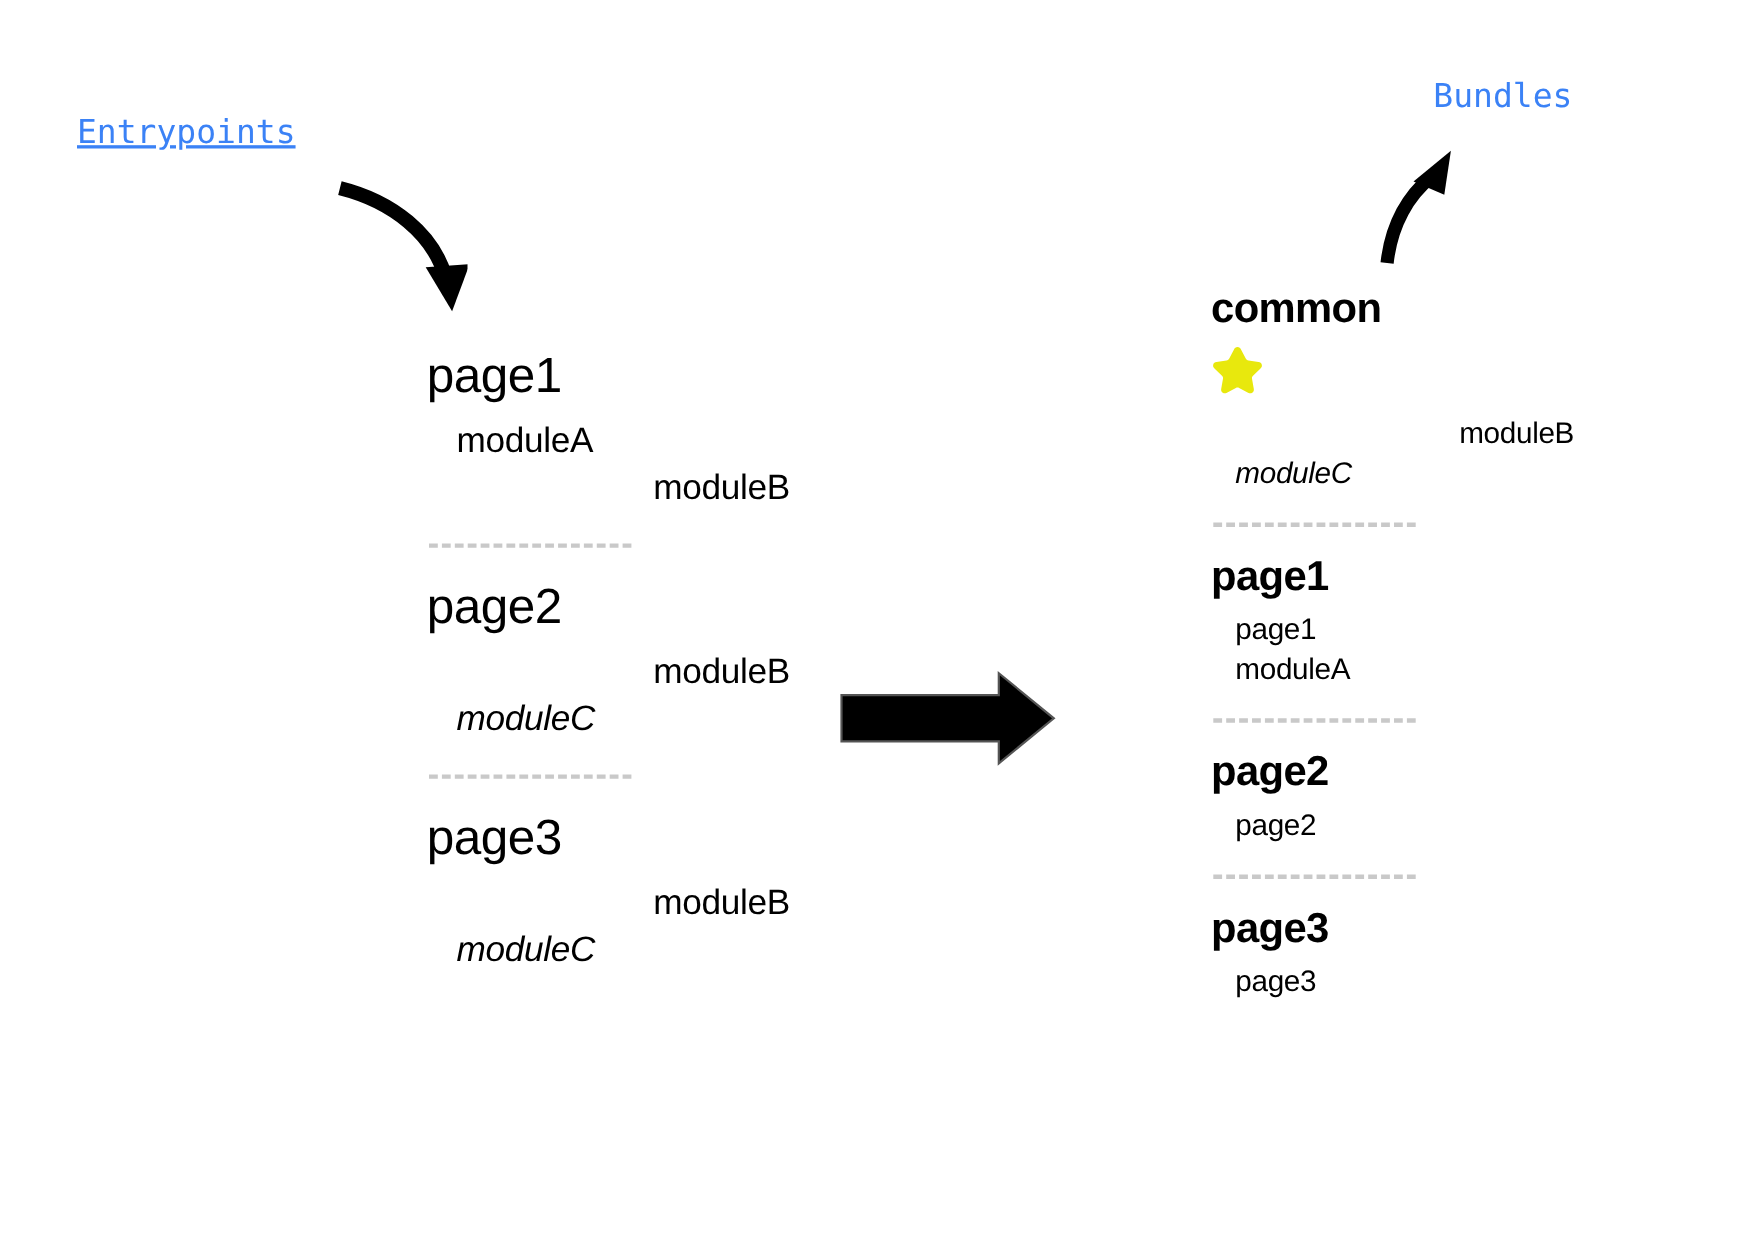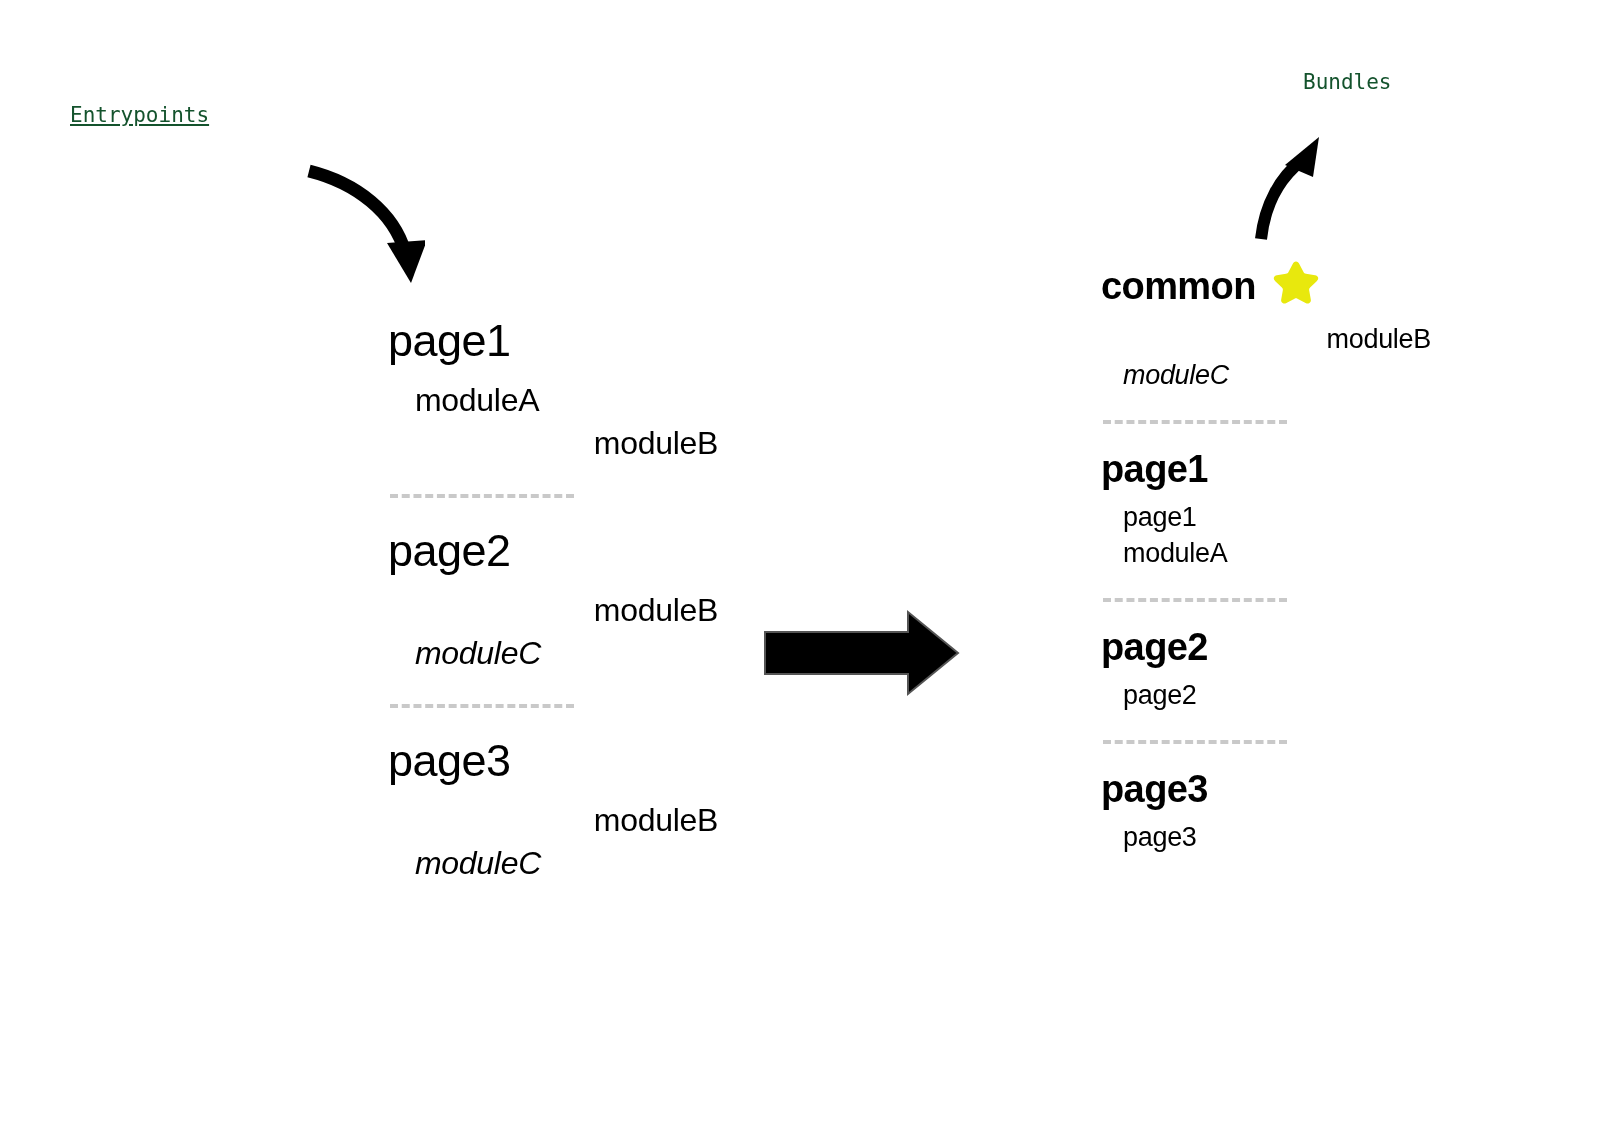--- a/index.html
+++ b/index.html
@@ -16,23 +16,23 @@
     width: 1600px;
     height: 1138px;
     background: #ffffff;
     overflow: hidden;
   }
 
   
   .caption {
     position: absolute;
     font-family: "DejaVu Sans Mono", "Liberation Mono", monospace;
-    font-size: 21px;
+    font-size: 30px;
     font-weight: 400;
-    color: #14532d;
+    color: #3b82f6;
     white-space: nowrap;
     letter-spacing: 0px;
   }
   #caption-entrypoints { left: 70px; top: 103px; text-decoration: underline; }
   #caption-bundles     { left: 1303px; top: 70px; }
 
   
   .curve-arrow {
     position: absolute;
     pointer-events: none;
@@ -114,22 +114,23 @@
     margin: 30px 0 30px 2px;
   }
   #column-bundles .separator {
     width: 184px;
     margin: 26px 0 26px 2px;
   }
 
   
   .title-row {
     display: flex;
-    align-items: center;
+    align-items: flex-start;
     gap: 16px;
+    flex-direction: column;
   }
   #star-common { flex: 0 0 auto; margin-top: -4px; }
 </style>
 </head>
 <body>
 
 <div id="canvas">
 
   <div class="caption" id="caption-entrypoints">Entrypoints</div>
 

